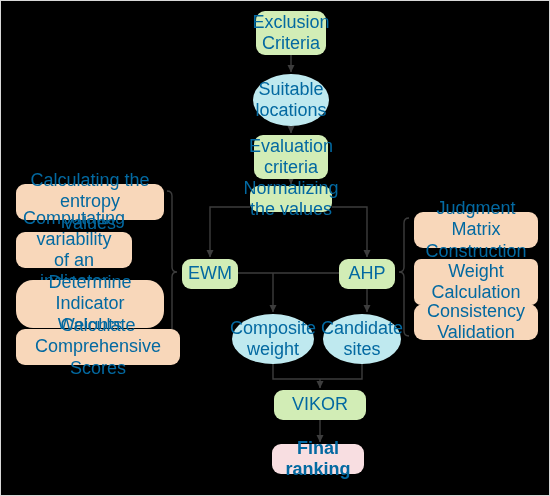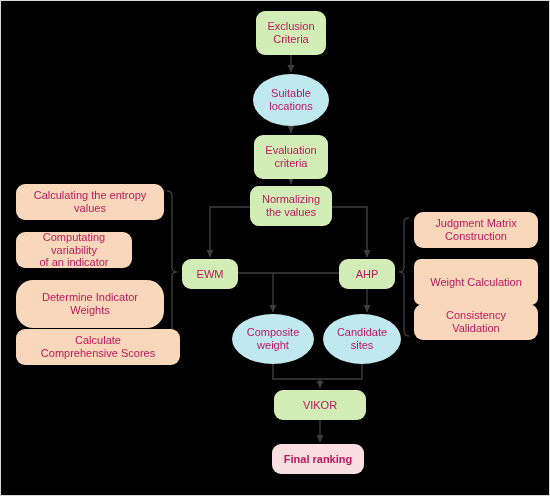--- a/index.html
+++ b/index.html
@@ -24,22 +24,22 @@
     width: 550px;
     height: 496px;
     pointer-events: none;
   }
   .node {
     position: absolute;
     display: flex;
     align-items: center;
     justify-content: center;
     text-align: center;
-    color: #be185d;
-    font-size: 11px;
+    color: #0369a1;
+    font-size: 18px;
     line-height: 1.18;
     box-sizing: border-box;
     padding: 2px 4px;
     z-index: 2;
   }
   .rounded {
     border-radius: 9px;
   }
   .ellipse {
     border-radius: 50%;
@@ -104,21 +104,21 @@
   <div class="node ellipse blue" style="left:252px; top:73px; width:76px; height:52px;">
     <span class="label-inner">Suitable
 locations</span>
   </div>
 
   <div class="node rounded green" style="left:253px; top:134px; width:74px; height:44px;">
     <span class="label-inner">Evaluation
 criteria</span>
   </div>
 
-  <div class="node rounded green" style="left:249px; top:185px; width:82px; height:40px;">
+  <div class="node rounded green" style="left:249px; top:185px; width:82px; height:26px;">
     <span class="label-inner">Normalizing
 the values</span>
   </div>
 
   <div class="node rounded green" style="left:181px; top:258px; width:56px; height:30px;">
     <span class="label-inner">EWM</span>
   </div>
 
   <div class="node rounded green" style="left:338px; top:258px; width:56px; height:30px;text-align:right;">
     <span class="label-inner">AHP</span>

